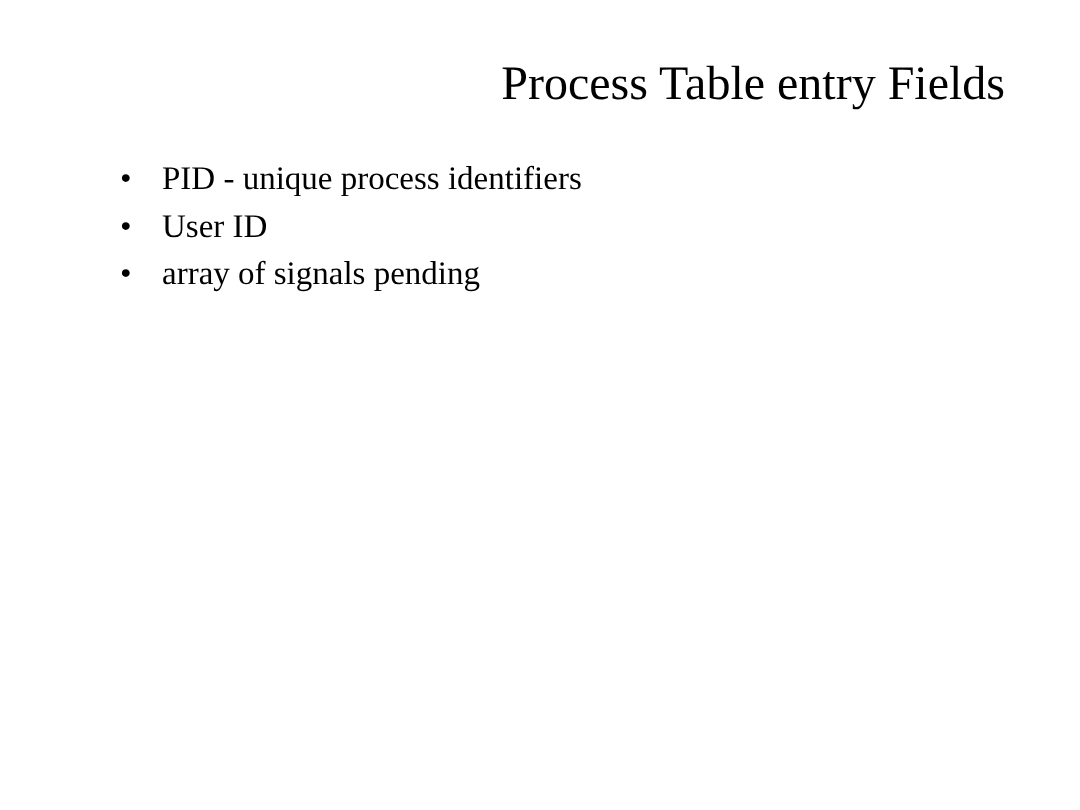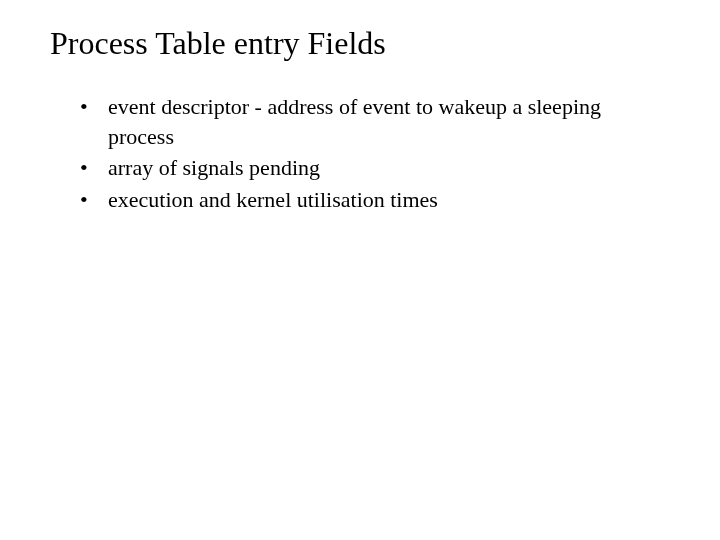--- a/index.html
+++ b/index.html
@@ -9,25 +9,25 @@
     }
     body {
       width: 720px;
       height: 540px;
       background: #ffffff;
       font-family: "Times New Roman", Times, serif;
       color: #000000;
       padding: 25px 50px 30px 50px;
     }
     .title {
-      text-align: left;
+      text-align: right;
       font-size: 32px;
       font-weight: normal;
       margin-bottom: 30px;
-      margin-top: 0;
+      margin-top: 12px;
     }
     .bullet-list {
       list-style: none;
       padding-left: 30px;
     }
     .bullet-item {
       position: relative;
       font-size: 22px;
       line-height: 1.35;
       padding-left: 28px;
@@ -40,16 +40,16 @@
       top: 0;
       font-size: 22px;
     }
   </style>
 </head>
 <body>
 
 <h1 class="title">Process Table entry Fields</h1>
 
 <ul class="bullet-list">
-  <li class="bullet-item">event descriptor - address of event to wakeup a sleeping process</li>
+  <li class="bullet-item">PID - unique process identifiers</li>
+  <li class="bullet-item">User ID</li>
   <li class="bullet-item">array of signals pending</li>
-  <li class="bullet-item">execution and kernel utilisation times</li>
 </ul>
 
 </body></html>

